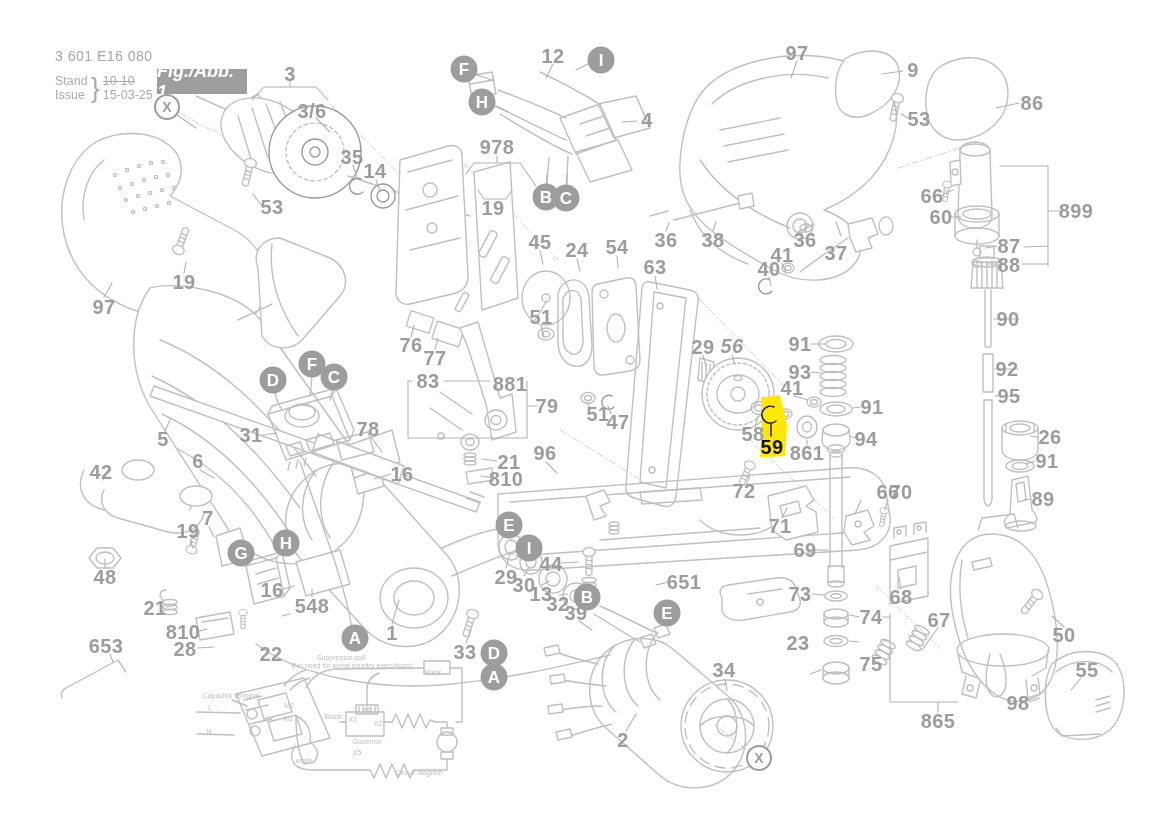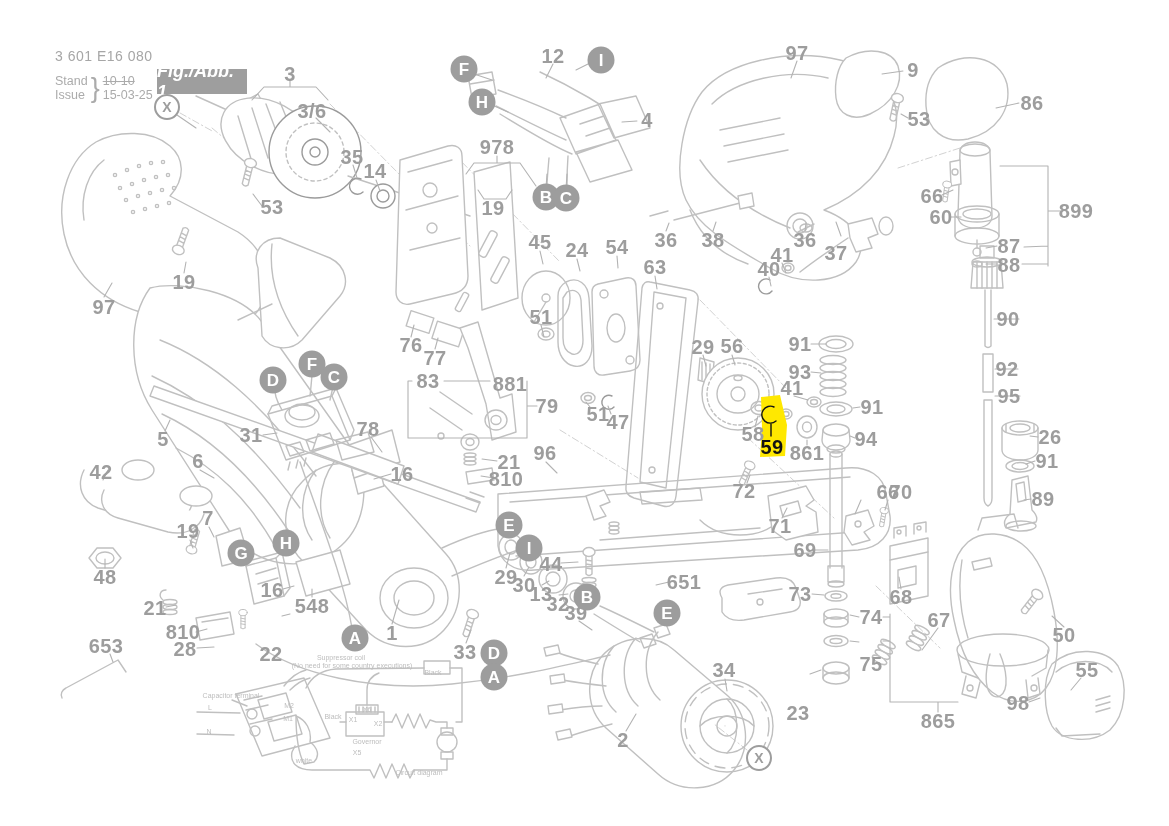--- a/index.html
+++ b/index.html
@@ -553,21 +553,21 @@
       <div class="part-label" style="left: 577px; top: 250px;">24</div>
       <div class="part-label" style="left: 617px; top: 247px;">54</div>
       <div class="part-label" style="left: 655px; top: 267px;">63</div>
       <div class="part-label" style="left: 541px; top: 317px;">51</div>
       <div class="part-label" style="left: 411px; top: 345px;">76</div>
       <div class="part-label" style="left: 435px; top: 358px;">77</div>
       <div class="part-label" style="left: 428px; top: 381px;">83</div>
       <div class="part-label" style="left: 510px; top: 384px;">881</div>
       <div class="part-label" style="left: 547px; top: 406px;">79</div>
       <div class="part-label" style="left: 703px; top: 347px;">29</div>
-      <div class="part-label" style="left: 732px; top: 346px;">56</div>
+      <div class="part-label" style="left: 732px; top: 346px; font-style: italic;">56</div>
       <div class="part-label" style="left: 800px; top: 344px;">91</div>
       <div class="part-label" style="left: 800px; top: 372px;">93</div>
       <div class="part-label" style="left: 792px; top: 388px;">41</div>
       <div class="part-label" style="left: 598px; top: 414px;">51</div>
       <div class="part-label" style="left: 618px; top: 422px;">47</div>
       <div class="part-label" style="left: 753px; top: 434px;">58</div>
       <div class="part-label hl" style="left: 772px; top: 447px;">59</div>
       <div class="part-label" style="left: 807px; top: 453px;">861</div>
       <div class="part-label" style="left: 872px; top: 407px;">91</div>
       <div class="part-label" style="left: 866px; top: 439px;">94</div>
@@ -608,21 +608,21 @@
       <div class="part-label" style="left: 623px; top: 740px;">2</div>
       <div class="part-label" style="left: 724px; top: 670px;">34</div>
       <div class="part-label" style="left: 744px; top: 491px;">72</div>
       <div class="part-label" style="left: 780px; top: 526px;">71</div>
       <div class="part-label" style="left: 805px; top: 550px;">69</div>
       <div class="part-label" style="left: 861px; top: 492px; margin-left: 40px;">70</div>
       <div class="part-label" style="left: 888px; top: 492px;">66</div>
       <div class="part-label" style="left: 800px; top: 594px;">73</div>
       <div class="part-label" style="left: 871px; top: 617px;">74</div>
       <div class="part-label" style="left: 871px; top: 664px;">75</div>
-      <div class="part-label" style="left: 798px; top: 713px;">23</div>
+      <div class="part-label" style="left: 798px; top: 643px;">23</div>
       <div class="part-label" style="left: 901px; top: 597px;">68</div>
       <div class="part-label" style="left: 939px; top: 620px;">67</div>
       <div class="part-label" style="left: 938px; top: 721px;">865</div>
       <div class="part-label" style="left: 1064px; top: 635px;">50</div>
       <div class="part-label" style="left: 1087px; top: 670px;">55</div>
       <div class="part-label" style="left: 1018px; top: 703px;">98</div>
     </div>
 <div id="callouts-layer">
       <div class="callout outline" style="left: 167px; top: 107px;">X</div>
       <div class="callout" style="left: 464px; top: 69px;">F</div>

